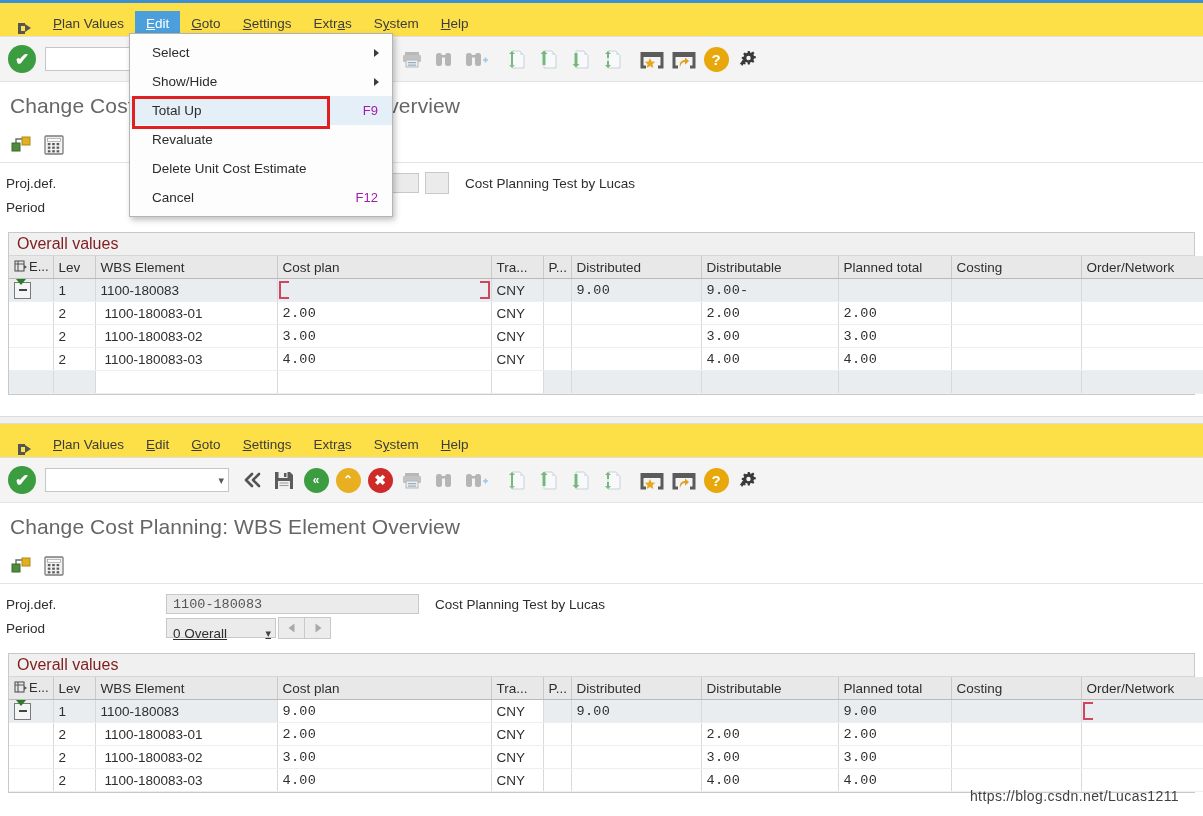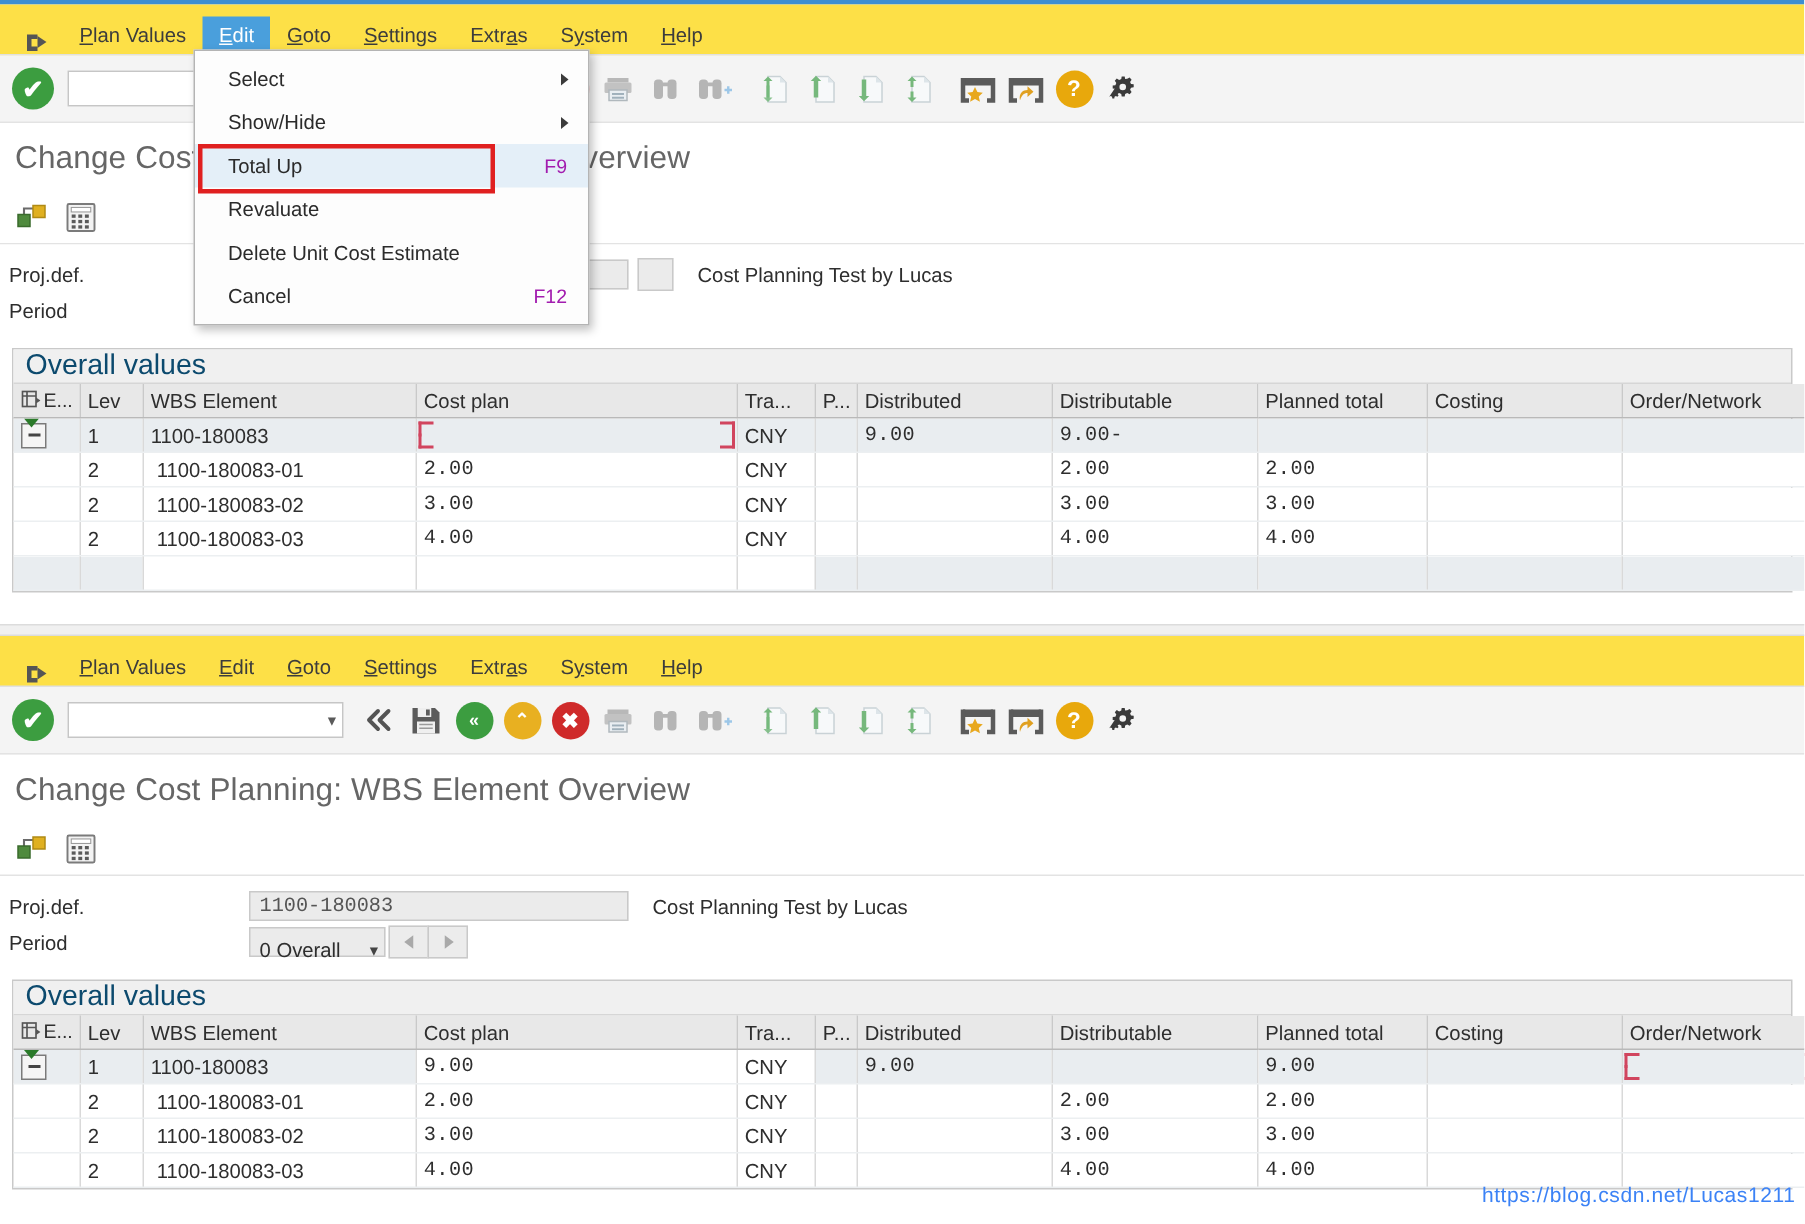--- a/index.html
+++ b/index.html
@@ -76,37 +76,37 @@
   .formarea{padding:9px 0 4px 0;background:#ffffff;}
   .formrow{display:flex;align-items:center;height:22px;margin-bottom:2px;}
   .formlabel{width:160px;padding-left:6px;font-size:13.5px;color:#2e2e2e;}
   .formfield{
     width:253px;height:20px;background:#ebebeb;border:1px solid #c9c9c9;
     font-family:"Liberation Mono", monospace;font-size:13.5px;color:#555;
     display:flex;align-items:center;padding-left:6px;box-sizing:border-box;
   }
   .formfield.blank{background:#ebebeb;}
   .selectbox{
-    width:91px;height:20px;background:#ebebeb;border:1px solid #c9c9c9;
+    width:110px;height:20px;background:#ebebeb;border:1px solid #c9c9c9;
     display:flex;align-items:center;justify-content:space-between;
-    padding:11px 4px 0 6px;box-sizing:border-box;font-size:13.5px;color:#2e2e2e;
+    padding:11px 4px 0 6px;box-sizing:border-box;font-size:13.5px;color:#2e2e2e;text-decoration:underline;
   }
   .navbtns{display:flex;margin-left:3px;}
   .navbtn{
     width:25px;height:20px;background:#ececec;border:1px solid #c9c9c9;
     display:flex;align-items:center;justify-content:center;margin-left:-1px;
   }
   .desc-text{margin-left:16px;font-size:13.5px;color:#2e2e2e;}
   .small-box{width:22px;height:20px;background:#ebebeb;border:1px solid #c9c9c9;}
 
   
   .grid-wrap{margin:8px 8px 0 8px;border:1px solid #c9c9c9;background:#fff;}
   .grid-caption{
     height:22px;background:#f0f0f0;display:flex;align-items:center;
-    padding-left:8px;font-size:19px;color:#0c4a6e;border-bottom:1px solid #d6d6d6;
+    padding-left:8px;font-size:16px;color:#7f1d1d;border-bottom:1px solid #d6d6d6;
   }
   table.grid{border-collapse:collapse;width:100%;table-layout:fixed;}
   table.grid th{
     background:#e8e8e8;border-right:1px solid #c9c9c9;border-bottom:1px solid #b9b9b9;
     font-weight:normal;font-size:13.5px;color:#2e2e2e;text-align:left;
     height:22px;padding:0 5px;white-space:nowrap;overflow:hidden;
   }
   table.grid td{
     border-right:1px solid #d9d9d9;border-bottom:1px solid #eceff1;
     height:22px;padding:0 5px;font-size:13.5px;color:#2e2e2e;
@@ -164,21 +164,21 @@
     margin-right:3px;
   }
   .dd-item.hl{background:#e4eff8;}
   .dd-redbox{
     position:absolute;left:2px;top:0px;right:62px;height:27px;
     border:3px solid #e02020;pointer-events:none;
   }
 
   
   .watermark{
-    position:absolute;right:6px;bottom:20px;color:#3b82f6;font-size:14px;
+    position:absolute;right:24px;bottom:20px;color:#404040;font-size:14px;
     letter-spacing:.4px;white-space:nowrap;z-index:5;
   }
 
   .divider-strip{height:6px;background:#f0f0f0;border-top:1px solid #dcdcdc;
     border-bottom:1px solid #dcdcdc;}
 </style>
 </head>
 <body>
 
 <div class="panel panel-top">

